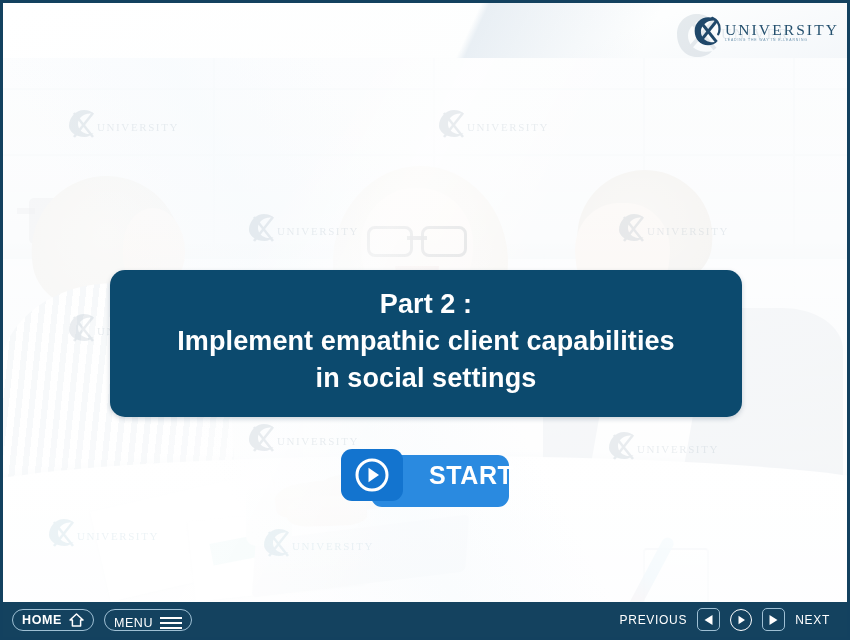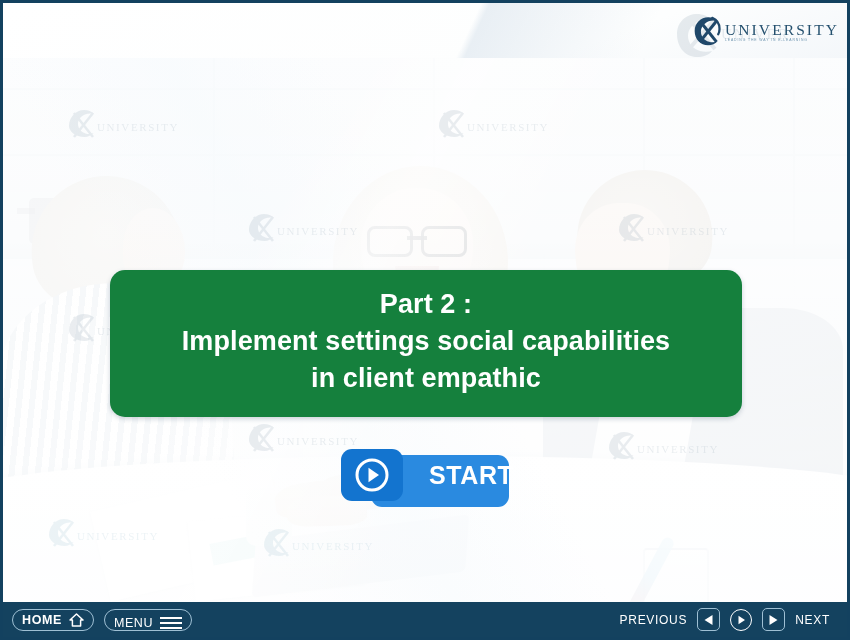--- a/index.html
+++ b/index.html
@@ -300,21 +300,21 @@
   }
 
   
   .banner {
     position: absolute;
     left: 110px;
     top: 270px;
     width: 632px;
     padding: 16px 5px 20px;
     box-sizing: border-box;
-    background: #15803d;
+    background: #0c4a6e;
     border-radius: 15px;
     text-align: center;
     z-index: 20;
     box-shadow: 0 2px 5px rgba(30,60,85,.22);
   }
   .banner-line {
     color: #ffffff;
     font-weight: bold;
     font-size: 27px;
     line-height: 37px;
@@ -551,22 +551,22 @@
       </svg>
     <svg class="wm-tile" style="left:255px; top:465px;" viewBox="0 0 120 44">
         <path d="M6 22c0-9 7-16 15-16 4 0 8 1.5 10 4-3-.8-6-.7-9 .5-4.5 1.9-7 5.6-7 9.5 0 4.3 3 8 7.5 9.4 2.7.8 5.6.6 8.1-.3-2.2 2.4-5.5 3.9-9 3.9C12 33 6 27 6 22z" fill="#8fb7c9"></path>
         <path d="M11 9l19 24M30 9 11 33" stroke="#8fb7c9" stroke-width="2.6" fill="none"></path>
         <text x="34" y="27" font-family="Liberation Serif, serif" font-size="11" letter-spacing="1.6" fill="#8fb7c9">UNIVERSITY</text>
       </svg>
   </div>
 
   <div class="banner">
     <div class="banner-line">Part 2 :</div>
-    <div class="banner-line">Implement settings social capabilities</div>
-    <div class="banner-line">in client empathic</div>
+    <div class="banner-line">Implement empathic client capabilities</div>
+    <div class="banner-line">in social settings</div>
   </div>
 
   <div class="start-btn">
     <div class="start-pill-inner"></div>
     <div class="start-icon">
       <svg width="38" height="38" viewBox="0 0 38 38">
         <circle cx="19" cy="19" r="15" fill="none" stroke="#ffffff" stroke-width="3"></circle>
         <path d="M15.5 11.8 L26 19 L15.5 26.2 Z" fill="#ffffff"></path>
       </svg>
     </div>

